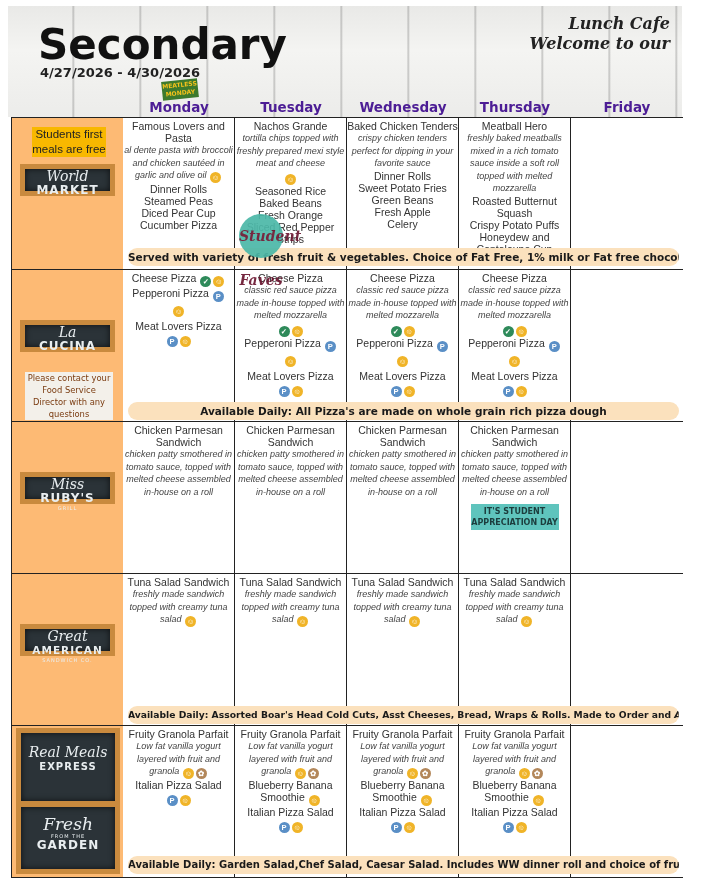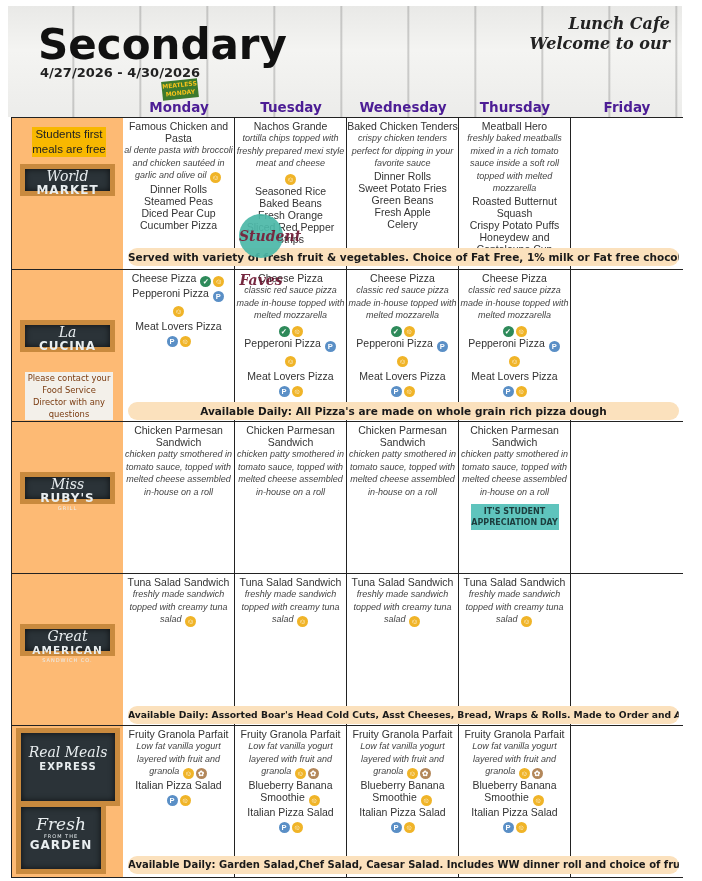--- a/index.html
+++ b/index.html
@@ -121,21 +121,21 @@
 
   <div class="row" style="top:0;height:152px">
     <div class="label-col">
       <div class="free-note">Students first meals are free</div>
       <div class="chalk" style="top:46px">
         <span class="script">World</span>
         <span class="block">MARKET</span>
       </div>
     </div>
     <div class="cell" style="left:111px">
-      <span class="item">Famous Chicken and Pasta</span>
+      <span class="item">Famous Lovers and Pasta</span>
       <span class="desc"><span>al dente pasta with broccoli and chicken sautéed in garlic and olive oil</span> <i class="ico ico-wg">☺</i></span>
       <span class="item">Dinner Rolls</span>
       <span class="item">Steamed Peas</span>
       <span class="item">Diced Pear Cup</span>
       <span class="item">Cucumber Pizza</span>
     </div>
     <div class="cell" style="left:223px">
       <span class="item">Nachos Grande</span>
       <span class="desc">tortilla chips topped with freshly prepared mexi style meat and cheese</span>
       <i class="ico ico-wg">☺</i>
@@ -268,21 +268,21 @@
     <div class="cell last" style="left:559px"></div>
     <div class="banner small" style="top:132px"><span>Available Daily: Assorted Boar's Head Cold Cuts, Asst Cheeses, Bread, Wraps &amp; Rolls. Made to Order and </span><i>ALWAYS</i></div>
   </div>
 
   <div class="row" style="top:608px;height:151px;border-bottom:none">
     <div class="label-col">
       <div class="chalk" style="top:2px;left:4px;width:104px;height:78px">
         <span class="script" style="margin-top:12px">Real Meals</span>
         <span class="block" style="font-size:10px">EXPRESS</span>
       </div>
-      <div class="chalk" style="top:76px;left:4px;width:90px;height:72px">
+      <div class="chalk" style="top:76px;left:4px;width:104px;height:72px">
         <span class="script" style="margin-top:8px;font-size:17px;line-height:18px">Fresh</span>
         <span class="tiny">FROM THE</span>
         <span class="block">GARDEN</span>
       </div>
     </div>
     <div class="cell" style="left:111px">
       <span class="item">Fruity Granola Parfait</span>
       <span class="desc"><span>Low fat vanilla yogurt layered with fruit and granola</span> <i class="ico ico-wg">☺</i><i class="ico ico-n">✿</i></span>
       <span class="item">Italian Pizza Salad</span>
       <i class="ico ico-p">P</i><i class="ico ico-wg">☺</i>

